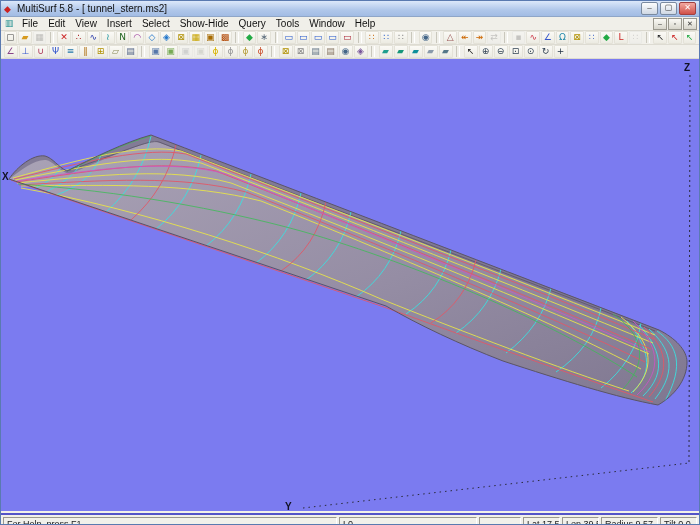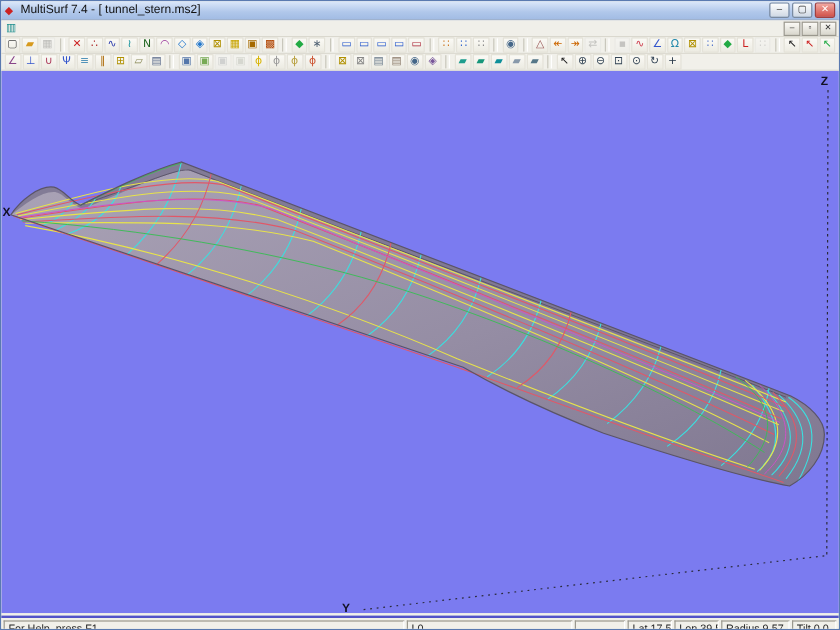--- a/index.html
+++ b/index.html
@@ -44,28 +44,29 @@
     white-space:nowrap;overflow:hidden;}
   .spanel.help{flex:1;}
 </style>
 </head>
 <body>
 
 <div class="window">
 
   <div class="titlebar">
     <span class="app-icon">◆</span>
-    <span class="title-text">MultiSurf 7.4 - [ tunnel_stern.ms2]</span>
+    <span class="title-text">MultiSurf 5.8 - [ tunnel_stern.ms2]</span>
     <span class="wbtn">–</span>
     <span class="wbtn">▢</span>
     <span class="wbtn close">✕</span>
   </div>
 
   <div class="menubar">
     <span class="mdi-doc-icon">▥</span>
+    <span id="menu-items"><span class="menu-item">File</span><span class="menu-item">Edit</span><span class="menu-item">View</span><span class="menu-item">Insert</span><span class="menu-item">Select</span><span class="menu-item">Show-Hide</span><span class="menu-item">Query</span><span class="menu-item">Tools</span><span class="menu-item">Window</span><span class="menu-item">Help</span></span>
     <span class="menu-spacer"></span>
     <span class="mdibtn">–</span>
     <span class="mdibtn">▫</span>
     <span class="mdibtn">✕</span>
   </div>
 
   <div class="toolbar" id="toolbar-row1">
       <span class="tbtn" style="color: rgb(68, 68, 68);">▢</span>
       <span class="tbtn" style="color: rgb(215, 154, 30);">▰</span>
       <span class="tbtn disabled" style="color: rgb(119, 119, 119);">▦</span>

